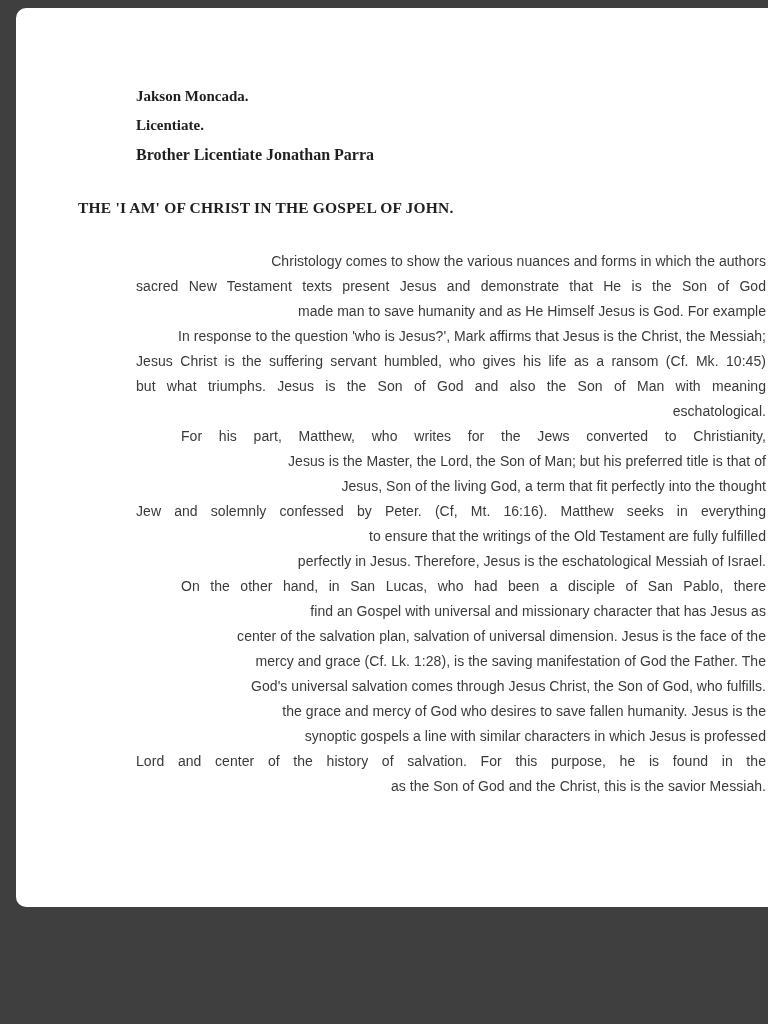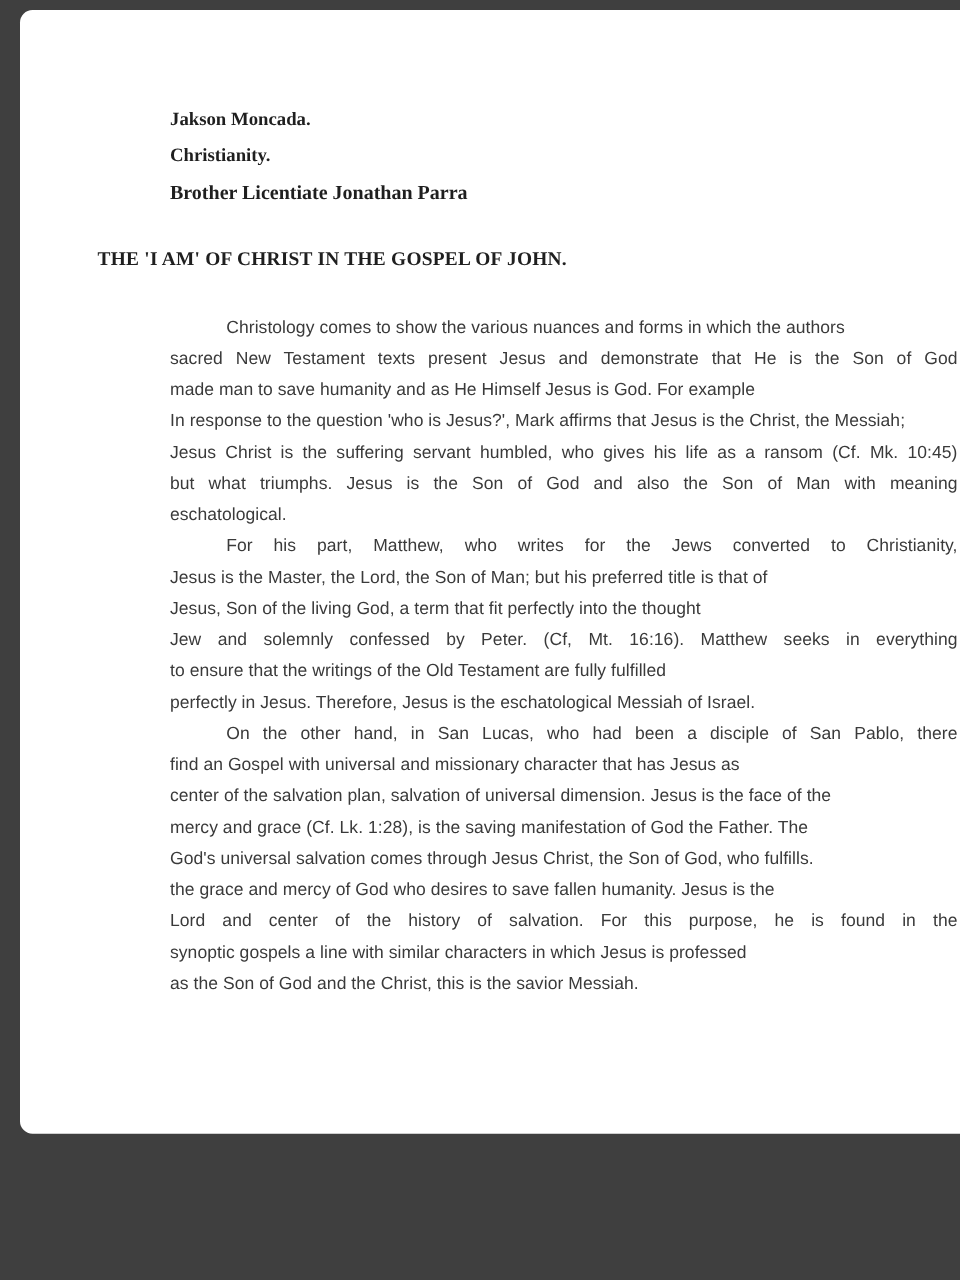--- a/index.html
+++ b/index.html
@@ -64,39 +64,39 @@
     font-size:14px;
     line-height:25px;
     color:var(--body-ink);
     letter-spacing:0.05px;
   }
   .para + .para{
   }
   .line{
     min-height:25px;
     white-space:normal;
-    text-align:left;
+    text-align:right;
   }
   .line.j{
     text-align:justify;
     text-align-last:justify;
   }
   .line.indent{
     padding-left:45px;
   }
 </style>
 </head>
 <body>
 
 <div class="surround">
   <div class="page">
 
     <div class="doc-header">
       <div class="hline">Jakson Moncada.</div>
-      <div class="hline">Christianity.</div>
+      <div class="hline">Licentiate.</div>
       <div class="hline small">Brother Licentiate Jonathan Parra</div>
     </div>
 
     <div class="title-block">
       <div class="doc-title">THE 'I AM' OF CHRIST IN THE GOSPEL OF JOHN.</div>
     </div>
 
     <div class="doc-body" id="doc-body">
         <div class="para">
           <div class="line indent">Christology comes to show the various nuances and forms in which the authors</div>
@@ -115,20 +115,20 @@
           <div class="line">to ensure that the writings of the Old Testament are fully fulfilled</div>
           <div class="line">perfectly in Jesus. Therefore, Jesus is the eschatological Messiah of Israel.</div>
         </div>
         <div class="para">
           <div class="line j indent">On the other hand, in San Lucas, who had been a disciple of San Pablo, there</div>
           <div class="line">find an Gospel with universal and missionary character that has Jesus as</div>
           <div class="line">center of the salvation plan, salvation of universal dimension. Jesus is the face of the</div>
           <div class="line">mercy and grace (Cf. Lk. 1:28), is the saving manifestation of God the Father. The</div>
           <div class="line">God's universal salvation comes through Jesus Christ, the Son of God, who fulfills.</div>
           <div class="line">the grace and mercy of God who desires to save fallen humanity. Jesus is the</div>
+          <div class="line">synoptic gospels a line with similar characters in which Jesus is professed</div>
           <div class="line j">Lord and center of the history of salvation. For this purpose, he is found in the</div>
-          <div class="line">synoptic gospels a line with similar characters in which Jesus is professed</div>
           <div class="line">as the Son of God and the Christ, this is the savior Messiah.</div>
         </div>
       </div>
 
   </div>
 </div>
 
 </body></html>

